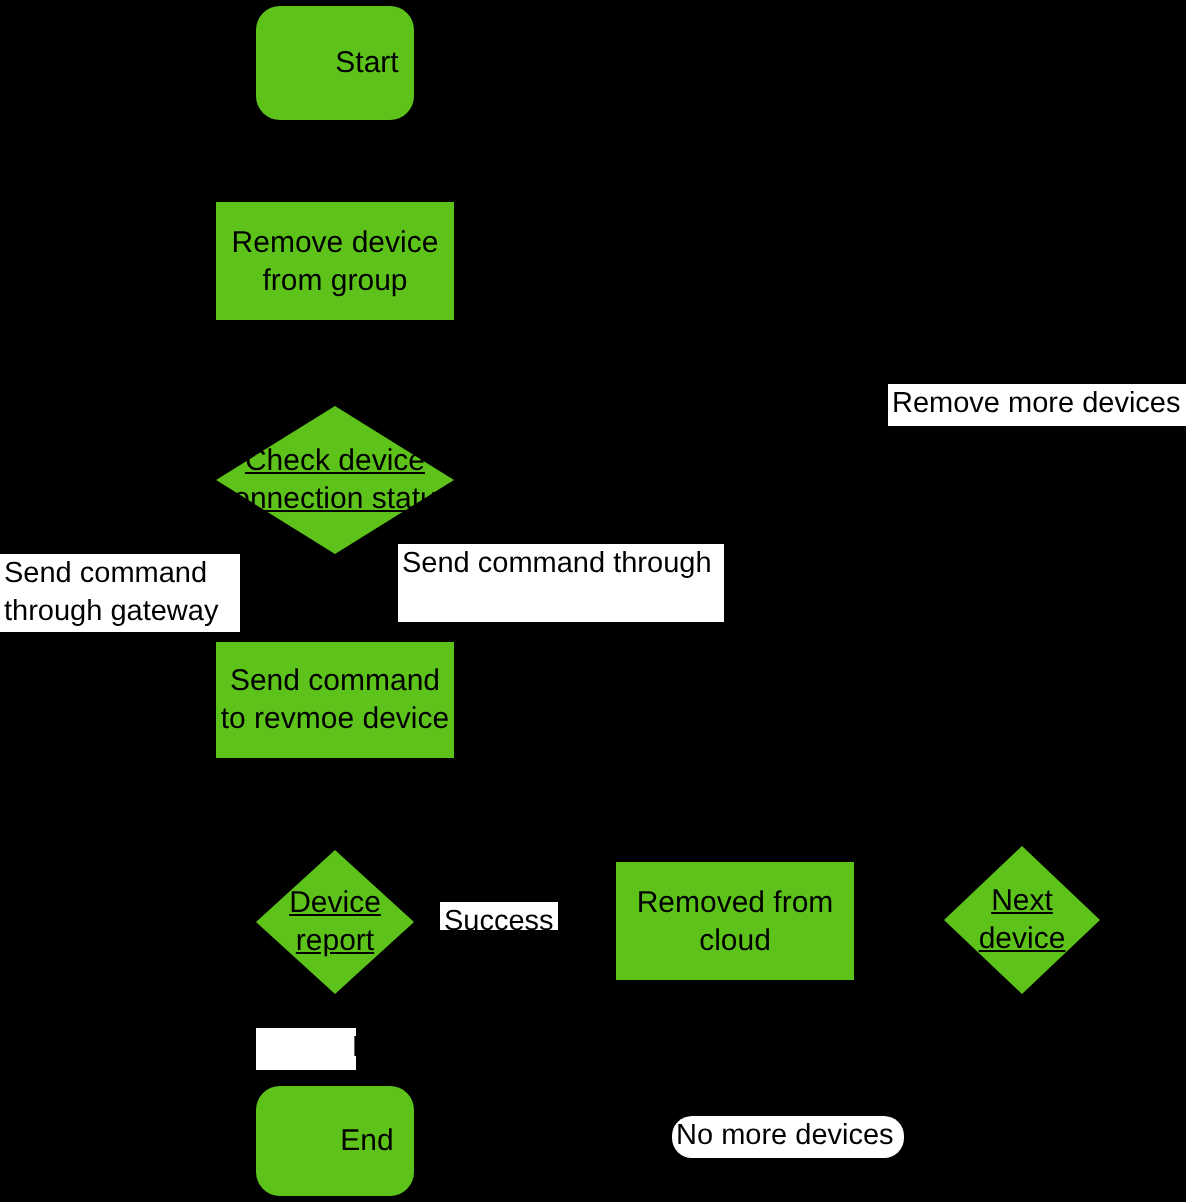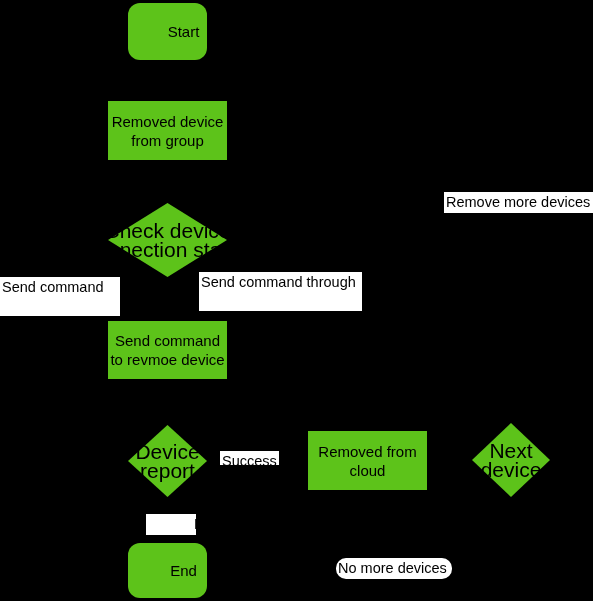--- a/index.html
+++ b/index.html
@@ -40,25 +40,26 @@
     top: 0;
     width: 100%;
     height: 100%;
   }
   .diamond-label {
     position: absolute;
     left: 50%;
     top: 50%;
     transform: translate(-50%, -50%);
     color: #000000;
-    font-size: 21px;
+    font-size: 15px;
     line-height: 19px;
     text-align: center;
     white-space: nowrap;
     pointer-events: none;
+    text-decoration: underline;
   }
   .edge-label {
     position: absolute;
     background: #FFFFFF;
     color: #000000;
     font-size: 14.5px;
     line-height: 19px;
     padding: 1px 2px;
     box-sizing: border-box;
     white-space: nowrap;
@@ -73,37 +74,38 @@
 <body>
 
 <div id="canvas">
 
   <div class="node rounded" style="left:128px; top:3px; width:79px; height:57px;">
     <span>Start</span>
   </div>
 
   <div class="node" style="left:108px; top:101px; width:119px; height:59px;">
     <span>
-      <span>Removed device</span><br>
+      <span>Remove device</span><br>
       <span>from group</span>
     </span>
   </div>
 
   <div class="diamond-wrap" style="left:108px; top:203px; width:119px; height:74px;">
     <svg class="diamond-shape" viewBox="0 0 119 74" preserveAspectRatio="none">
       <polygon points="59.5,0 119,37 59.5,74 0,37" fill="#5DC31A"></polygon>
     </svg>
     <div class="diamond-label">
       <span>Check device</span><br>
       <span>connection status</span>
     </div>
   </div>
 
   <div class="edge-label left" style="left:0px; top:277px; width:120px; height:39px;">
     <span>Send command</span><br>
+    <span>through gateway</span>
   </div>
 
   <div class="edge-label center" style="left:199px; top:272px; width:163px; height:39px;">
     <span>Send command through</span><br>
   </div>
 
   <div class="edge-label left" style="left:444px; top:192px; width:152px; height:21px;">
     <span>Remove more devices</span>
   </div>
 
@@ -138,21 +140,21 @@
   <div class="diamond-wrap" style="left:472px; top:423px; width:78px; height:74px;">
     <svg class="diamond-shape" viewBox="0 0 78 74" preserveAspectRatio="none">
       <polygon points="39,0 78,37 39,74 0,37" fill="#5DC31A"></polygon>
     </svg>
     <div class="diamond-label">
       <span>Next</span><br>
       <span>device</span>
     </div>
   </div>
 
-  <div class="edge-label left" style="left:146px; top:514px; width:49px; height:21px;padding-left:48px;">
+  <div class="edge-label left" style="left:128px; top:514px; width:49px; height:21px;padding-left:48px;">
     <span>Failure</span>
   </div>
 
   <div class="node rounded" style="left:128px; top:543px; width:79px; height:55px;">
     <span>End</span>
   </div>
 
   <div class="edge-label left" style="left:336px; top:558px; width:116px; height:21px;border-radius:10px;">
     <span>No more devices</span>
   </div>

